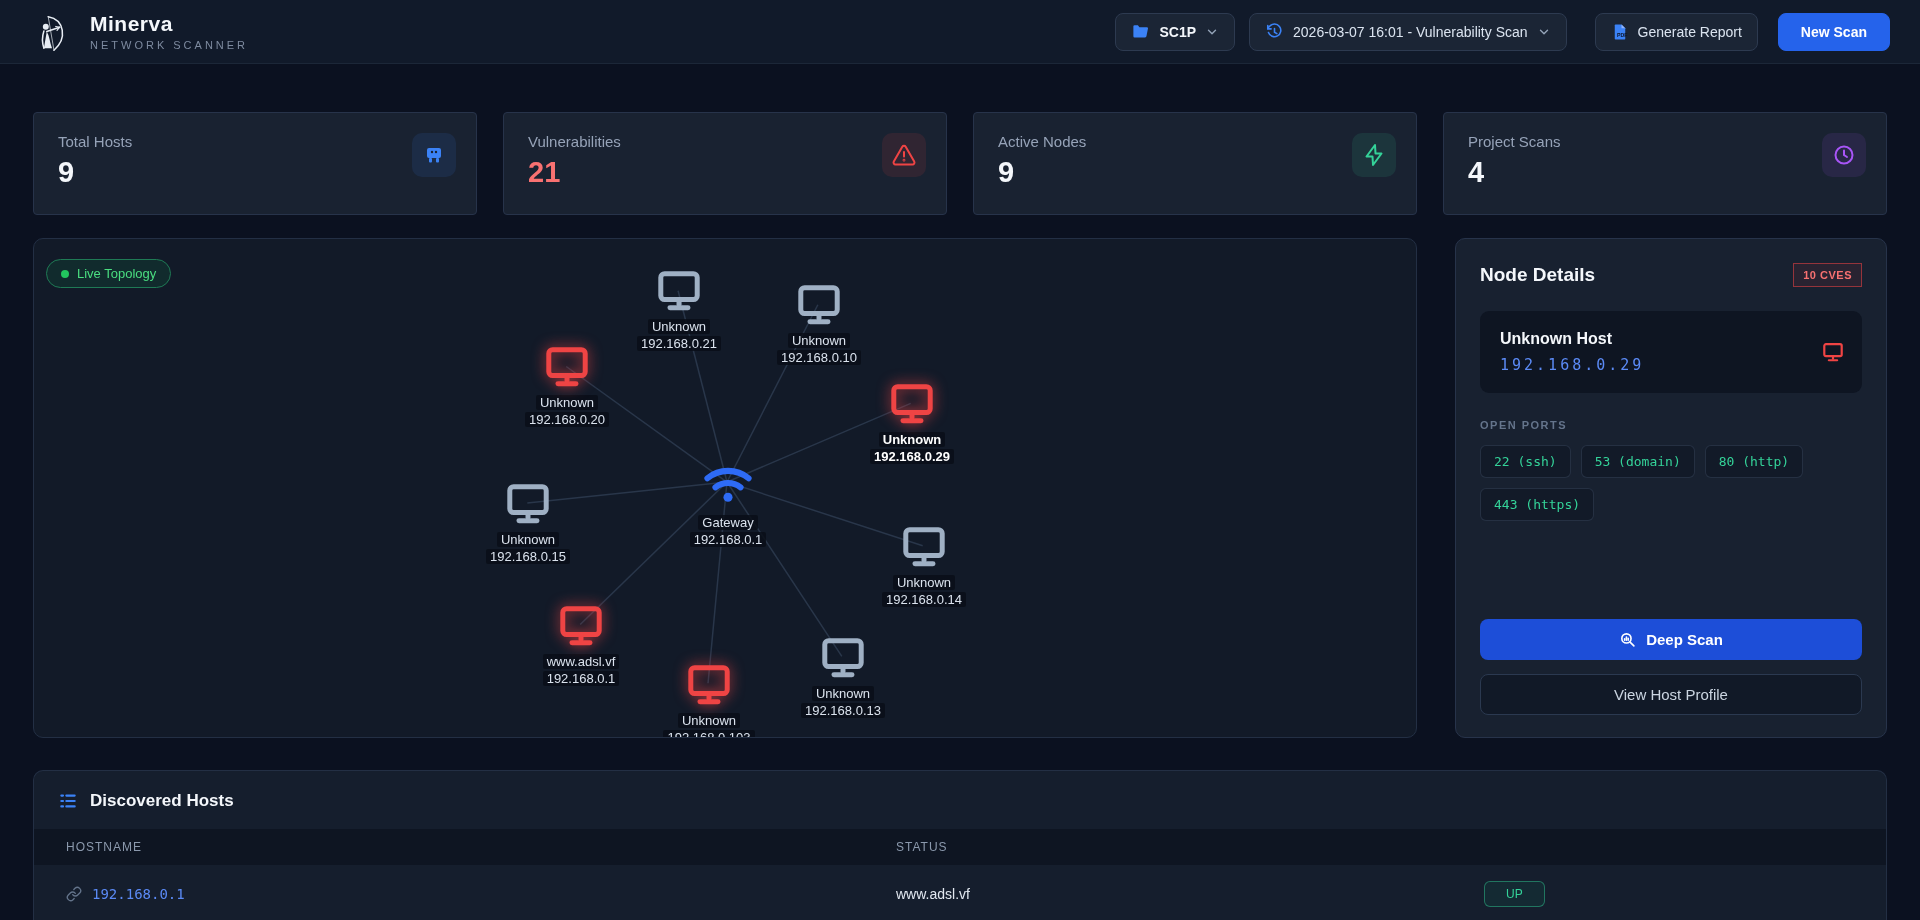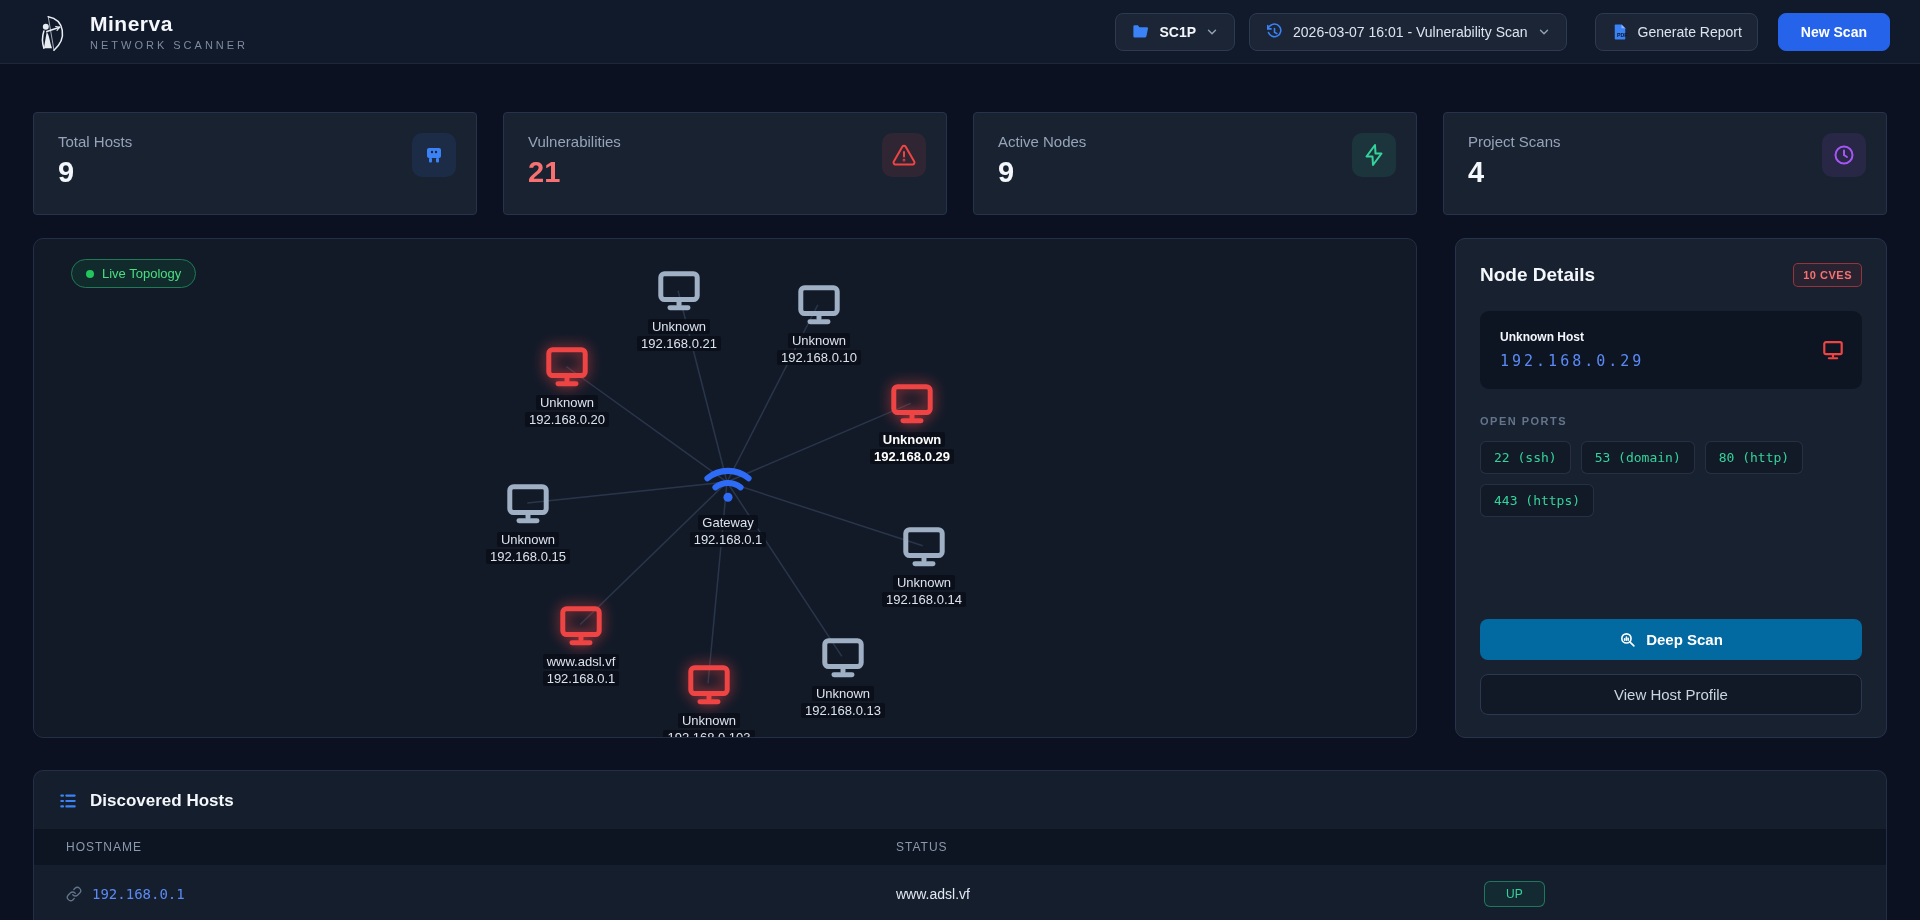--- a/index.html
+++ b/index.html
@@ -31,21 +31,21 @@
   .stat-value { font-size:29px; font-weight:bold; color:#f4f7fb; margin-top:6px; }
   .stat-icon { position:absolute; top:20px; right:20px; width:44px; height:44px;
                border-radius:10px; display:flex; align-items:center; justify-content:center; }
   .stat-icon svg { width:24px; height:24px; }
 
   
   .main-row { display:flex; gap:38px; margin:23px 33px 0; height:500px; }
 
   .topology { position:relative; flex:1; background:#121a28; border:1px solid #232f44;
               border-radius:10px; overflow:hidden; }
-  .live-badge { position:absolute; top:20px; left:37px; z-index:5;
+  .live-badge { position:absolute; top:20px; left:12px; z-index:5;
                 display:inline-flex; align-items:center; gap:8px;
                 background:rgba(16,90,60,.28); border:1px solid #1f7a55;
                 color:#4ade80; font-size:13px; padding:6px 14px; border-radius:999px; }
   .live-dot { width:8px; height:8px; border-radius:50%; background:#22c55e; }
   .edges { position:absolute; inset:0; width:100%; height:100%; }
   .edges line { stroke:rgba(125,155,195,.22); stroke-width:1.5; }
 
   .tnode { position:absolute; width:140px; text-align:center; cursor:pointer; }
   .tnode .nicon { display:inline-flex; width:46px; height:46px; }
   .tnode .nicon svg { width:100%; height:100%; }
@@ -55,38 +55,38 @@
   .tnode.selected .nlabel { font-weight:bold; color:#fff; }
   .gateway .nicon { width:66px; height:52px; }
 
   
   .details { position:relative; width:432px; background:#182130; border:1px solid #27334a;
              border-radius:10px; padding:24px; }
   .nd-head { display:flex; align-items:center; justify-content:space-between; }
   .nd-title { font-size:19px; font-weight:bold; color:#f4f7fb; }
   .cve-badge { font-size:11px; font-weight:bold; letter-spacing:.5px; color:#f87171;
                border:1px solid rgba(239,68,68,.55); background:rgba(239,68,68,.08);
-               padding:5px 9px; border-radius:5px; }
+               padding:5px 9px; border-radius:0; }
   .host-card { position:relative; margin-top:24px; background:#0e1522; border-radius:9px;
                padding:19px 20px; }
-  .host-name { font-size:12px; font-weight:bold; color:#f4f7fb; }
+  .host-name { font-size:16px; font-weight:bold; color:#f4f7fb; }
   .host-ip { margin-top:8px; font-family:"DejaVu Sans Mono", monospace; font-size:15px;
              letter-spacing:3px; color:#5b8af5; }
   .host-icon { position:absolute; right:18px; top:50%; transform:translateY(-50%);
                width:22px; height:22px; }
   .ports-label { margin-top:26px; font-size:11px; font-weight:bold; letter-spacing:1.5px;
                  color:#64748b; }
   .ports { margin-top:14px; display:flex; flex-wrap:wrap; gap:10px; }
   .port-chip { font-family:"DejaVu Sans Mono", monospace; font-size:13px; color:#34d399;
                border:1px solid #33415595; background:#121a28; padding:8px 13px;
                border-radius:6px; }
   .nd-actions { position:absolute; left:24px; right:24px; bottom:22px; }
   .btn-block { width:100%; height:41px; border-radius:8px; display:flex; gap:10px;
                align-items:center; justify-content:center; font-size:15px; cursor:pointer; }
-  .btn-deep { background:#0369a1; color:#fff; font-weight:bold; border:none; }
+  .btn-deep { background:#1d4ed8; color:#fff; font-weight:bold; border:none; }
   .btn-profile { margin-top:14px; background:#111927; border:1px solid #2b3950; color:#cbd5e1; }
 
   
   .hosts-card { margin:32px 33px 0; background:#151e2d; border:1px solid #232f44;
                 border-radius:10px 10px 0 0; border-bottom:none; padding-top:20px; }
   .dh-head { display:flex; align-items:center; gap:12px; padding:0 24px 18px; }
   .dh-title { font-size:17px; font-weight:bold; color:#f4f7fb; }
   .dh-grid-head, .dh-row { display:grid; grid-template-columns:830px 588px auto;
                            align-items:center; padding:0 32px; }
   .dh-grid-head { background:#0e1522; height:36px; }

